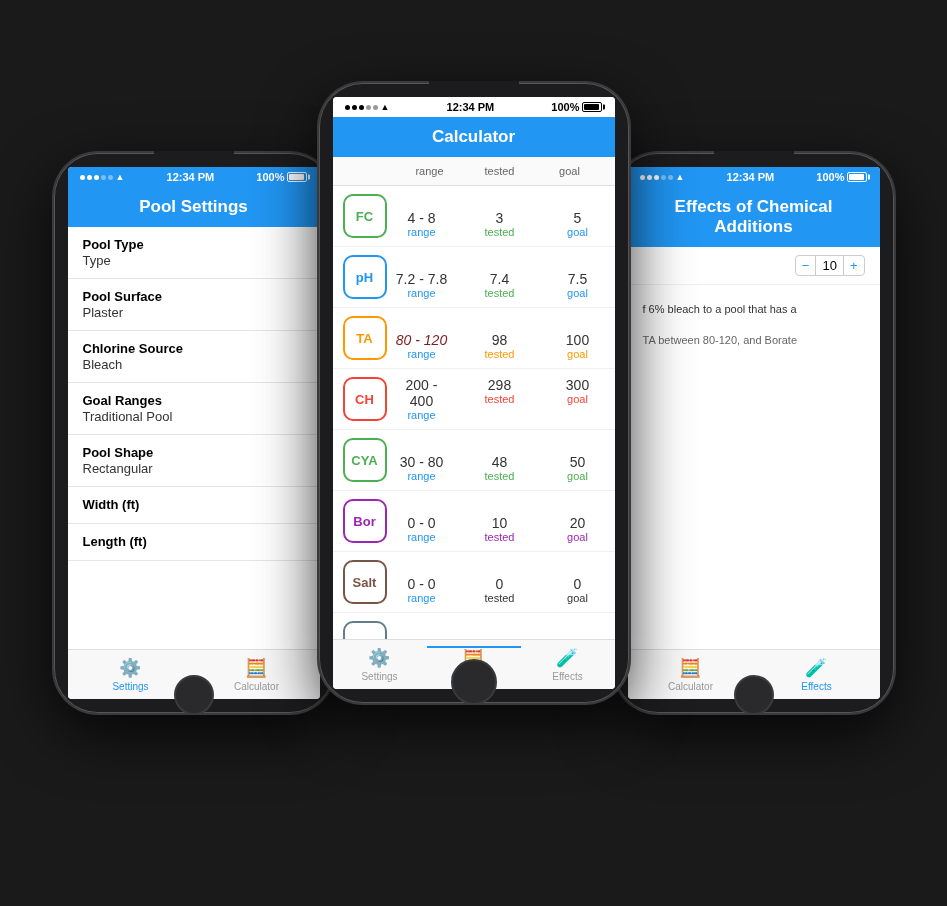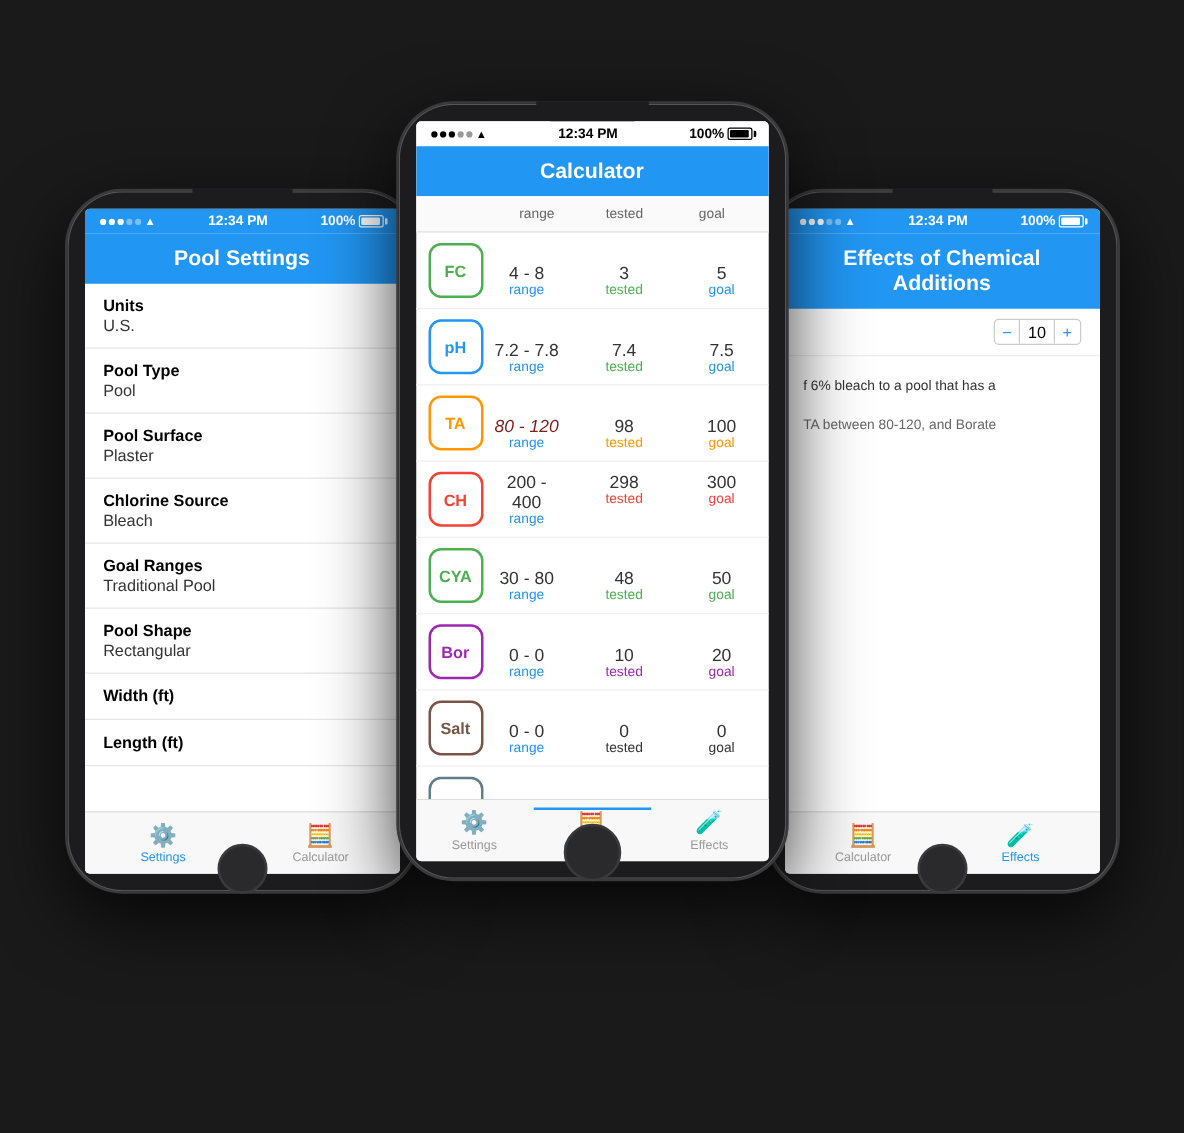--- a/index.html
+++ b/index.html
@@ -386,27 +386,23 @@
             <div class="battery-fill"></div>
           </div>
         </div>
       </div>
 
       <div class="nav-header">
         <span>Pool Settings</span>
       </div>
 
       <div class="settings-content" id="settings-rows">
-      <div class="settings-row">
-            <div class="label">Units</div>
-    <div class="value">U.S.</div>
-          </div>
           <div class="settings-row">
             <div class="label">Pool Type</div>
-    <div class="value">Pool</div>
+    <div class="value">Type</div>
           </div>
           <div class="settings-row">
             <div class="label">Pool Surface</div>
     <div class="value">Plaster</div>
           </div>
           <div class="settings-row">
             <div class="label">Chlorine Source</div>
     <div class="value">Bleach</div>
           </div>
           <div class="settings-row">

